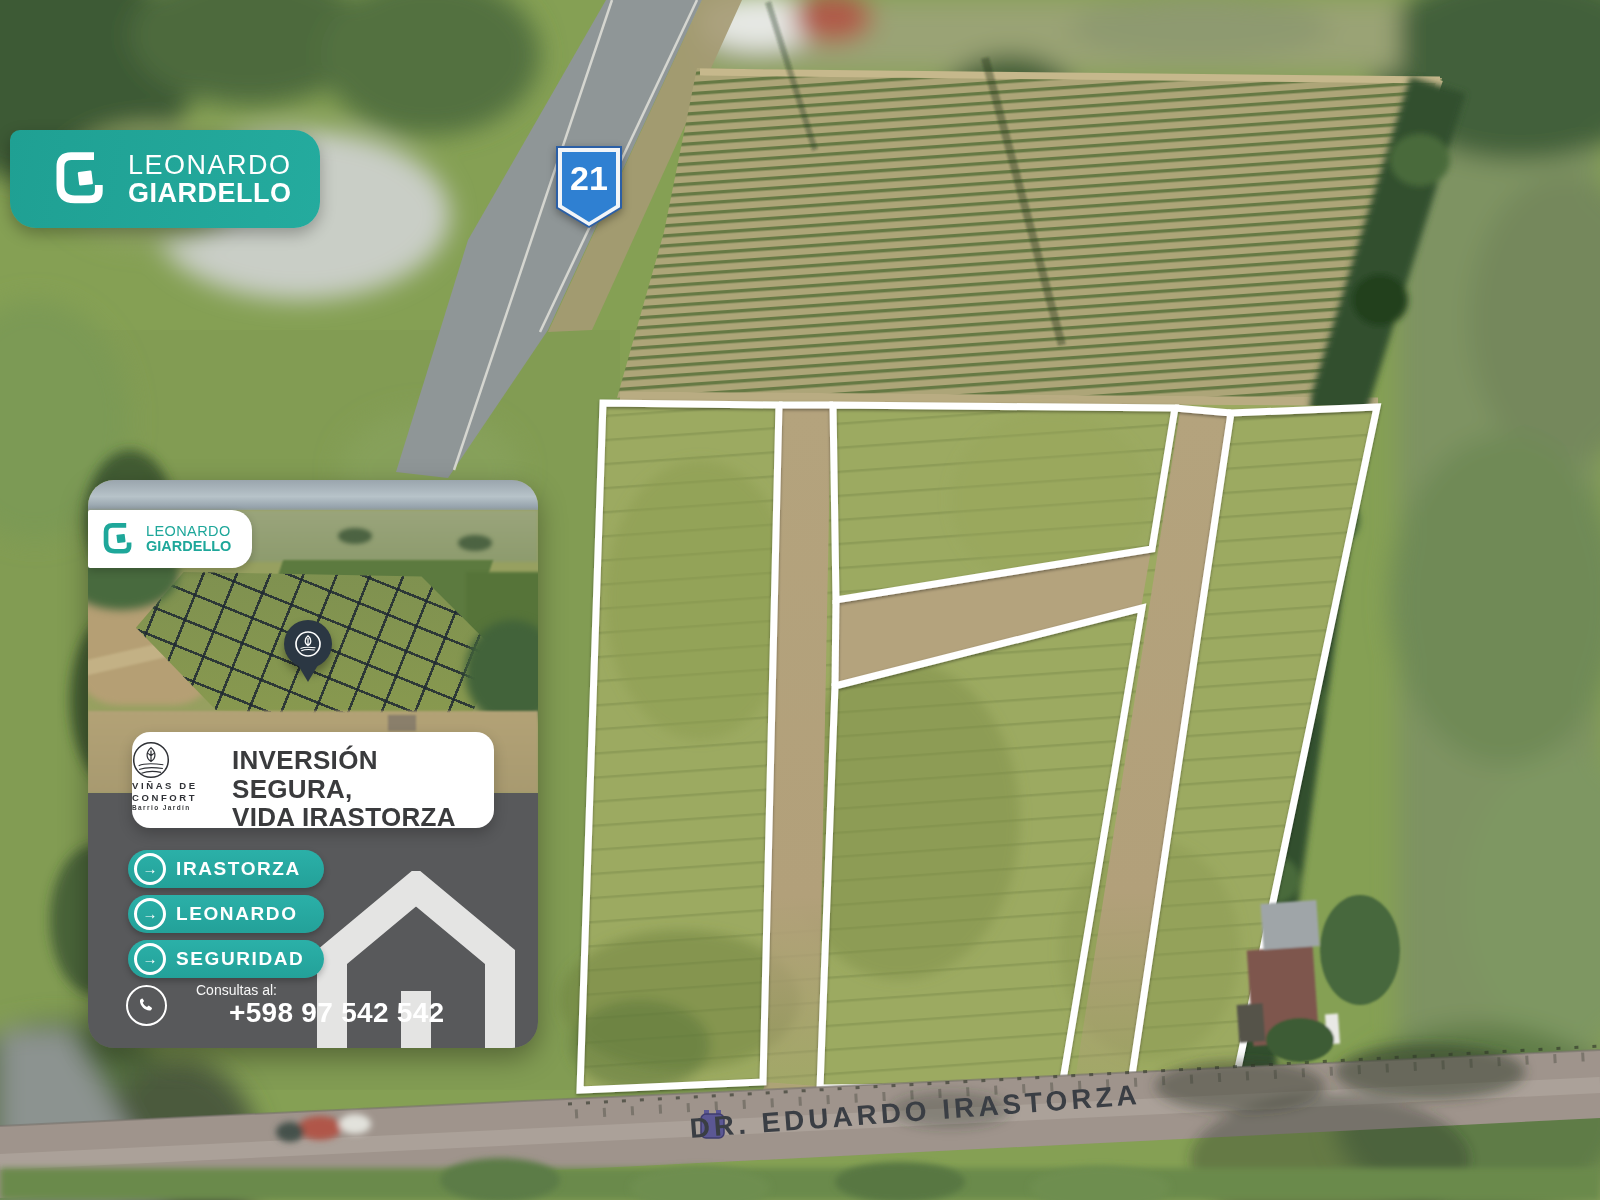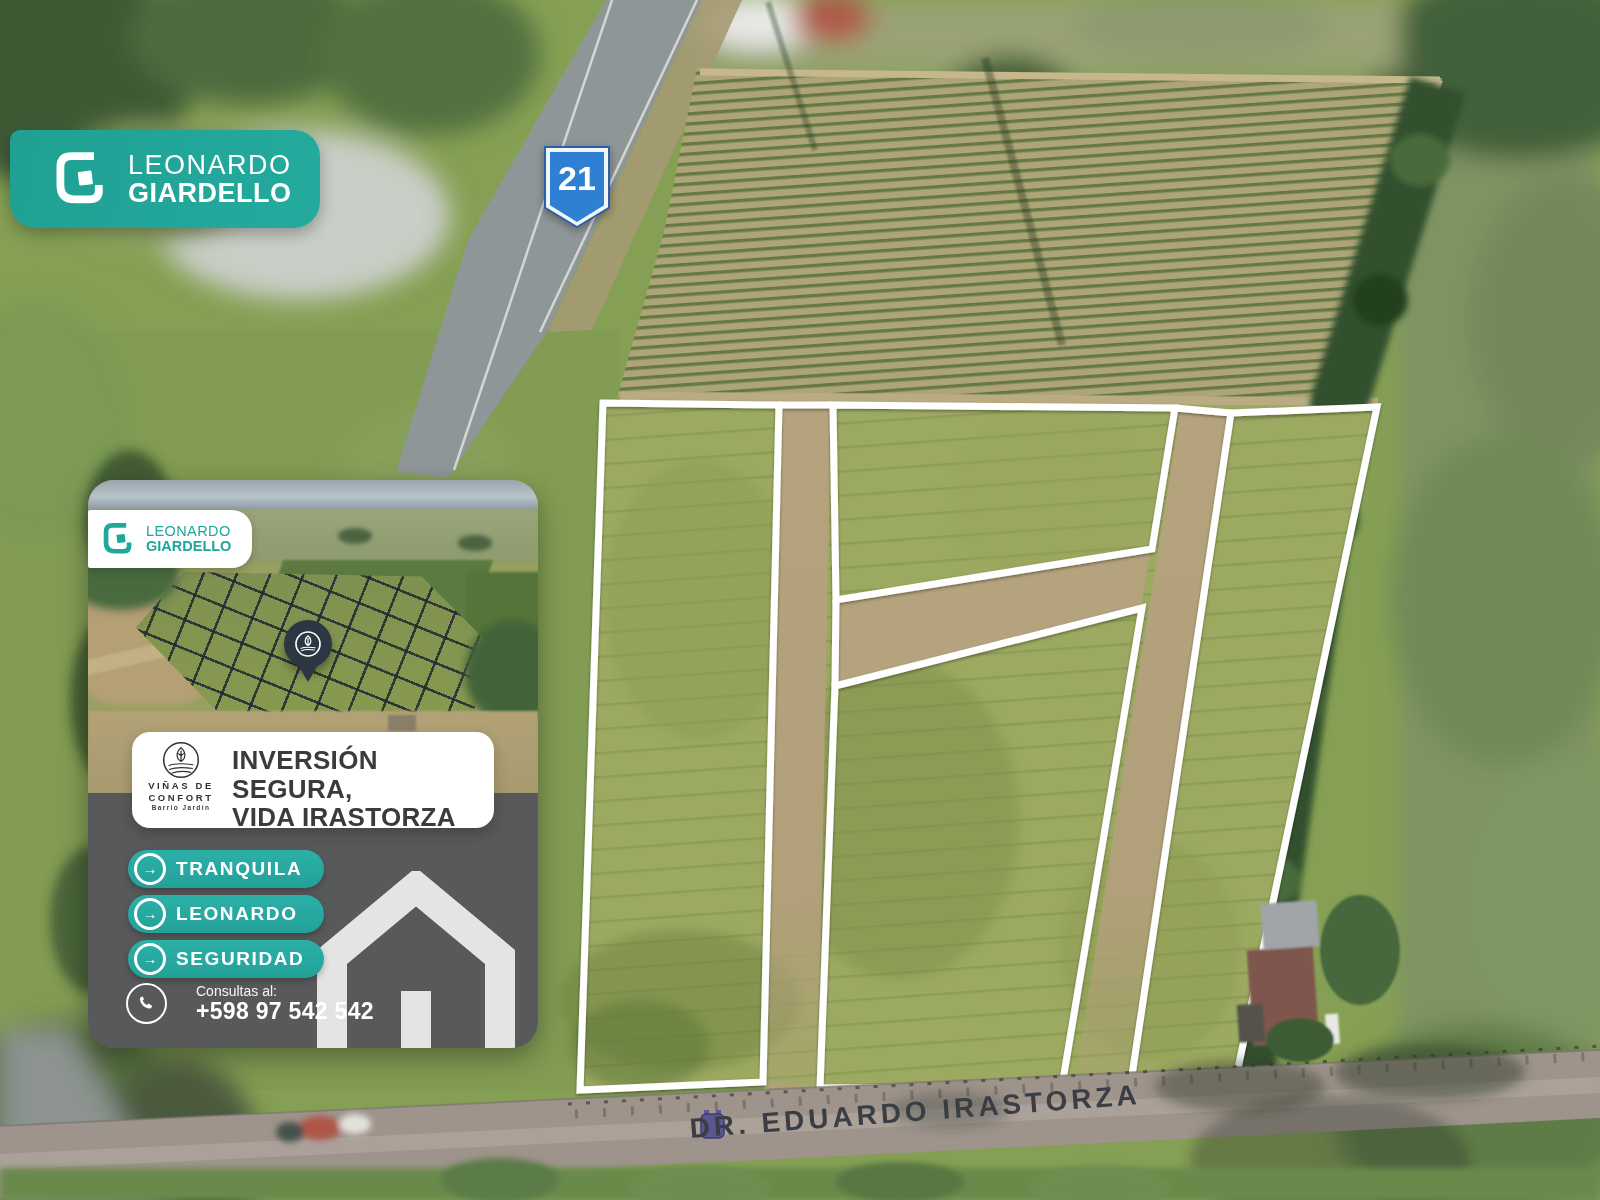--- a/index.html
+++ b/index.html
@@ -11,21 +11,21 @@
   
   .brand-badge{left:10px;top:130px;width:310px;height:98px;background:linear-gradient(100deg,#1FA093,#24AB9E);
     border-radius:10px 26px 26px 26px;display:flex;align-items:center;z-index:4;
     box-shadow:0 6px 16px rgba(0,0,0,.28);}
   .brand-badge .logo{margin-left:42px;width:60px;height:66px;flex:0 0 auto;}
   .brand-badge .txt{margin-left:16px;color:#fff;line-height:1.04;}
   .brand-badge .l1{font-size:27px;font-weight:300;letter-spacing:1.5px;}
   .brand-badge .l2{font-size:27px;font-weight:800;letter-spacing:.5px;}
 
   
-  .shield{left:544px;top:146px;width:66px;height:82px;z-index:3;filter:drop-shadow(0 3px 4px rgba(0,0,0,.35));}
+  .shield{left:556px;top:146px;width:66px;height:82px;z-index:3;filter:drop-shadow(0 3px 4px rgba(0,0,0,.35));}
   .shield .lay{position:absolute;clip-path:polygon(0 0,100% 0,100% 76%,50% 100%,0 76%);}
   .shield .l0{inset:0;background:#2B5FA6;}
   .shield .l1{inset:2px;background:#F2F5F8;}
   .shield .l2{inset:6px;background:#2F80D2;}
   .shield .num{position:absolute;inset:0;display:flex;align-items:center;justify-content:center;
     padding-bottom:18px;color:#fff;font-size:34px;font-weight:bold;}
 
   
   .promo-card{left:88px;top:480px;width:450px;height:568px;z-index:5;border-radius:26px;
     box-shadow:0 10px 28px rgba(0,0,0,.35);}
@@ -73,25 +73,25 @@
     border-radius:19px;display:flex;align-items:center;box-shadow:0 3px 6px rgba(0,0,0,.25);}
   .pill .ic{margin-left:6px;width:26px;height:26px;border:3px solid #fff;border-radius:50%;
     color:#fff;font-weight:bold;font-size:15px;line-height:26px;text-align:center;flex:0 0 auto;}
   .pill .lb{margin-left:10px;color:#fff;font-size:19px;font-weight:600;letter-spacing:1.6px;}
 
   .contact{position:absolute;left:38px;top:190px;display:flex;align-items:center;color:#fff;gap:17px;}
   .contact .ph{width:37px;height:37px;border:2.5px solid #fff;border-radius:50%;
     display:flex;align-items:center;justify-content:center;flex:0 0 auto;}
   .contact .tx{margin-left:12px;line-height:1.05;}
   .contact .c1{font-size:14px;font-weight:400;opacity:.95;}
-  .contact .c2{font-size:23px;font-weight:800;letter-spacing:.3px;}
+  .contact .c2{font-size:28px;font-weight:800;letter-spacing:.3px;margin-left:33px;}
 
   .headline-card{position:absolute;left:44px;top:252px;width:362px;height:96px;background:#fff;
     border-radius:18px;box-shadow:0 6px 14px rgba(0,0,0,.22);display:flex;z-index:2;}
-  .emblem{width:98px;display:flex;flex-direction:column;align-items:center;padding-top:9px;color:#2F3136;}
+  .emblem{width:98px;display:flex;flex-direction:column;padding-top:9px;color:#2F3136;}
   .emblem .ring{width:38px;height:38px;}
   .emblem .e1,.emblem .e2{font-size:9.5px;font-weight:700;letter-spacing:2.6px;margin-top:1px;}
   .emblem .e3{font-size:6.5px;font-weight:700;letter-spacing:1.4px;margin-top:1px;color:#3a3c3e;}
   .headline{flex:1;padding:14px 17px 0 2px;color:#3A3B3D;font-weight:700;line-height:1.1;}
   .headline .h1{font-size:26px;word-spacing:7px;letter-spacing:.3px;}
   .headline .h2{font-size:26px;letter-spacing:.3px;}
 </style>
 </head>
 <body>
 
@@ -323,21 +323,21 @@
     </div>
 
     <div class="card-panel">
       <svg class="house-graphic" viewBox="0 0 210 190">
         <path d="M16,190 L16,86 L100,16 L184,86 L184,190" fill="none" stroke="#E4E4E3" stroke-width="30"></path>
         <path d="M100,190 L100,120" fill="none" stroke="#E4E4E3" stroke-width="30"></path>
       </svg>
 
       <div class="pill" style="top:57px;">
         <span class="ic">→</span>
-        <span class="lb">TRANQUILA</span>
+        <span class="lb">IRASTORZA</span>
       </div>
       <div class="pill" style="top:102px;">
         <span class="ic">→</span>
         <span class="lb">LEONARDO</span>
       </div>
       <div class="pill" style="top:147px;">
         <span class="ic">→</span>
         <span class="lb">SEGURIDAD</span>
       </div>
 

